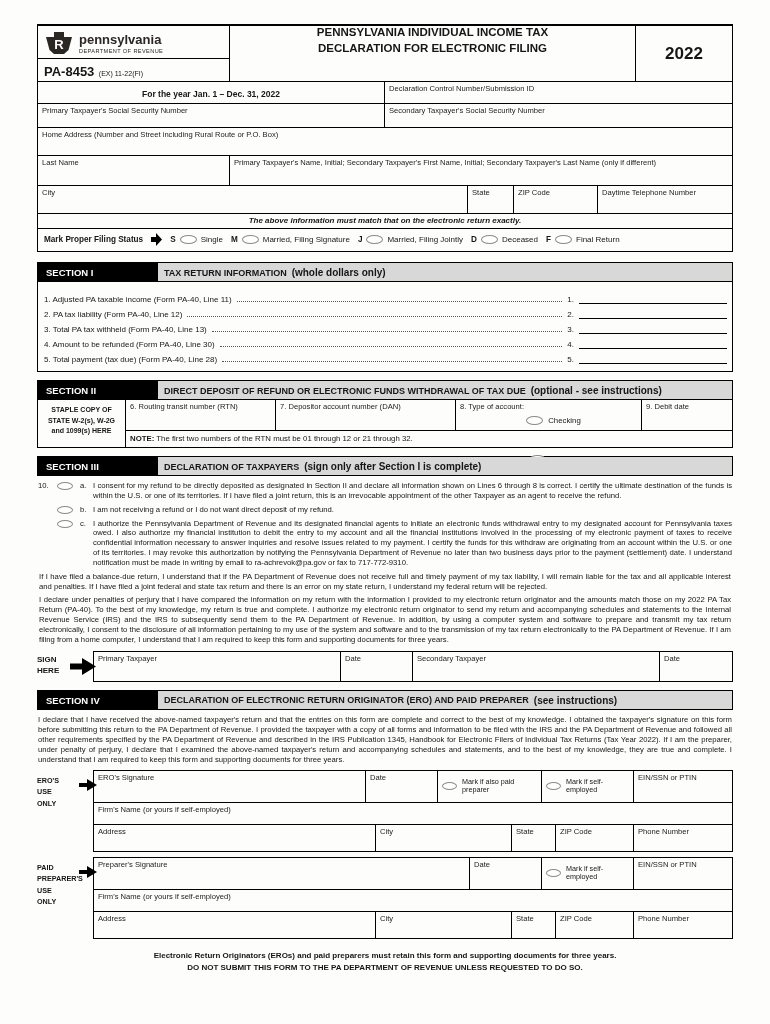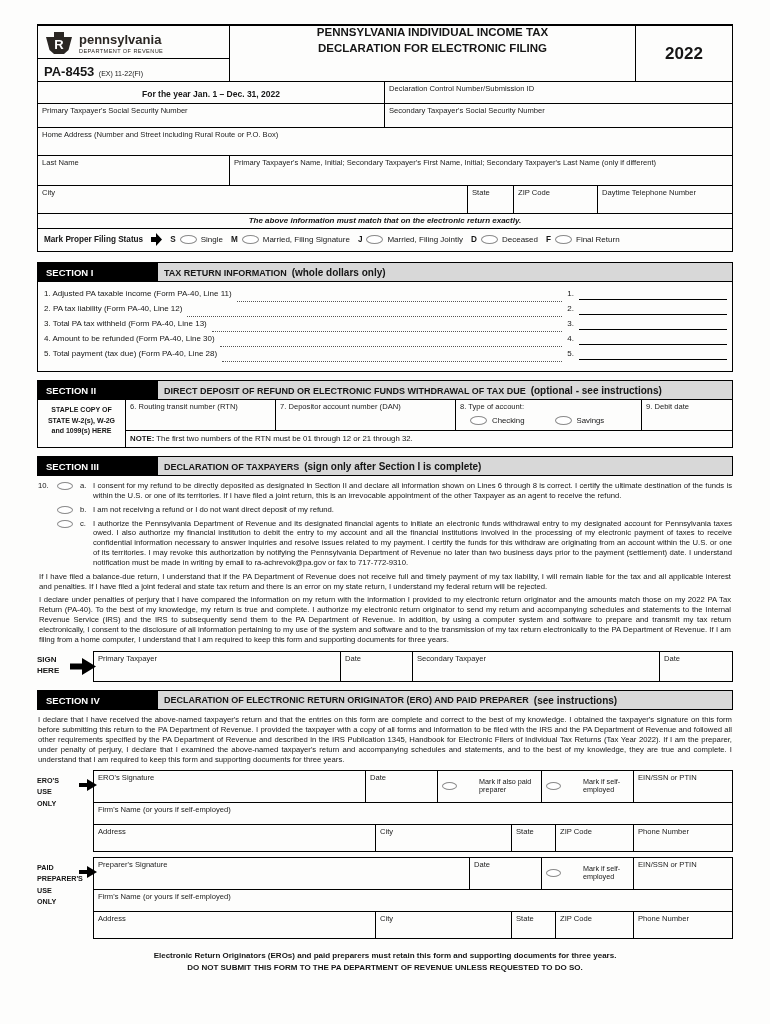--- a/index.html
+++ b/index.html
@@ -52,33 +52,33 @@
   .mt10{margin-top:10px}.mt8{margin-top:8px}
   .secbar-label { background:#000; color:#fff; font-weight:bold; font-size:9.5px;
                   width:120px; padding:4px 8px 3px 8px; }
   .secbar-title { background:#d8d8d8; flex:1; font-size:9px; padding:4px 6px 3px 6px;
                   display:flex; align-items:center; gap:5px;text-align:center; }
   .secbar-title b { font-size:9px; white-space:nowrap; }
   .secbar-note { font-weight:bold; font-size:10px; white-space:nowrap; }
 
   
   .sec1-body { border:1px solid #000; border-top:none; padding:7px 5px 7px 6px; }
-  .tax-line { display:flex; font-size:8px; height:15px; }
+  .tax-line { display:flex; align-items:flex-end; font-size:8px; height:15px; }
   .tl-text { white-space:nowrap; }
   .tl-leader { flex:1; border-bottom:1px dotted #555; margin:0 5px 2px 5px; }
   .tl-ref { margin-right:5px; }
   .tl-amount { width:148px; border-bottom:1px solid #000; height:11px; }
 
   
   .sec2-body { border:1px solid #000; border-top:none; display:flex; }
   .staple-cell { width:88px; border-right:1px solid #000; font-weight:bold; font-size:7px;
                  text-align:center; padding:5px 2px; line-height:1.5; }
   .sec2-main { flex:1; display:flex; flex-direction:column; }
   .sec2-fields { display:flex; border-bottom:1px solid #000; height:31px; }
-  .acct-opts { display:flex; gap:30px; margin-top:5px; padding-left:10px; font-size:7.8px; align-items:center; }
+  .acct-opts { display:flex; gap:30px; margin-top:5px; padding-left:10px; font-size:7.8px; align-items:center;flex-direction:column; }
   .acct-opt { display:flex; align-items:center; gap:5px; }
   .sec2-note { padding:3px 4px 4px 4px; font-size:7.8px; font-weight:normal; }
 
   
   .sec3-body { padding:5px 1px 0 1px; }
   .opt-row { display:flex; align-items:flex-start; font-size:7.7px; line-height:1.28; margin-bottom:4px; }
   .opt-num { width:16px; flex:none; }
   .opt-row .oval { margin:1px 7px 0 3px; width:16px; height:8px; }
   .opt-letter { width:13px; flex:none; }
   .opt-text { flex:1; text-align:justify; }
@@ -93,21 +93,21 @@
 
   
   .use-block { display:flex; margin-top:5px; }
   .use-label { width:56px; font-weight:bold; font-size:7.2px; line-height:1.6; padding-top:5px; }
   .use-table { flex:1; border:1px solid #000; position:relative; }
   .u-row { display:flex; border-bottom:1px solid #000; }
   .u-row:last-child { border-bottom:none; }
   .u-row .cell { min-height:26px; }
   .u-row.sig .cell { min-height:31px; }
   .u-row.firm .cell { min-height:21px; }
-  .mark-cell { display:flex; align-items:center; gap:22px; font-size:7.2px; line-height:1.15; padding-top:0; }
+  .mark-cell { display:flex; align-items:center; gap:5px; font-size:7.2px; line-height:1.15; padding-top:0; }
   .mark-cell .oval { width:15px; height:8px; }
   .use-arrow { position:absolute; left:-15px; top:8px; }
 
   .footer { text-align:center; margin-top:11px; font-size:8px; font-weight:bold; line-height:1.5; }
 </style>
 </head>
 <body>
 
 <div class="page">
  <div class="form">

